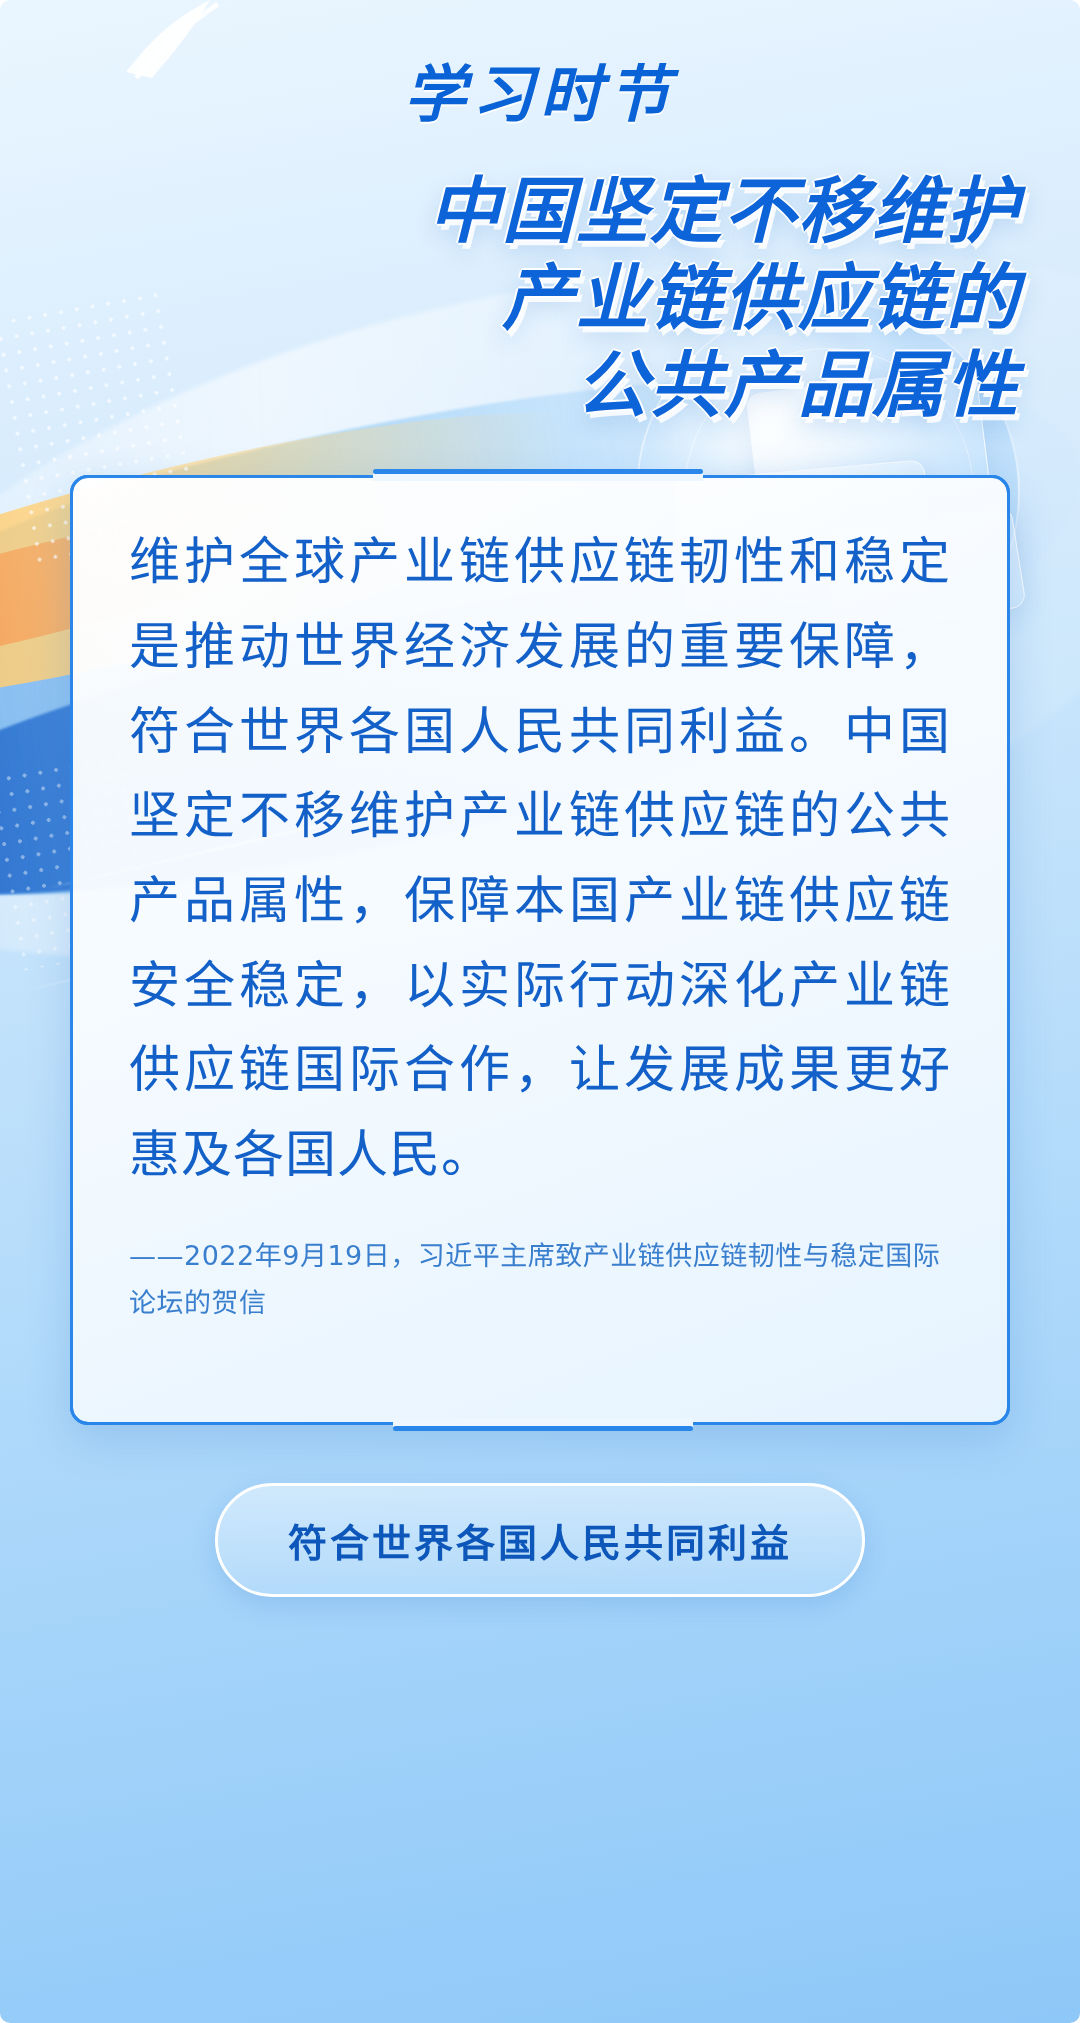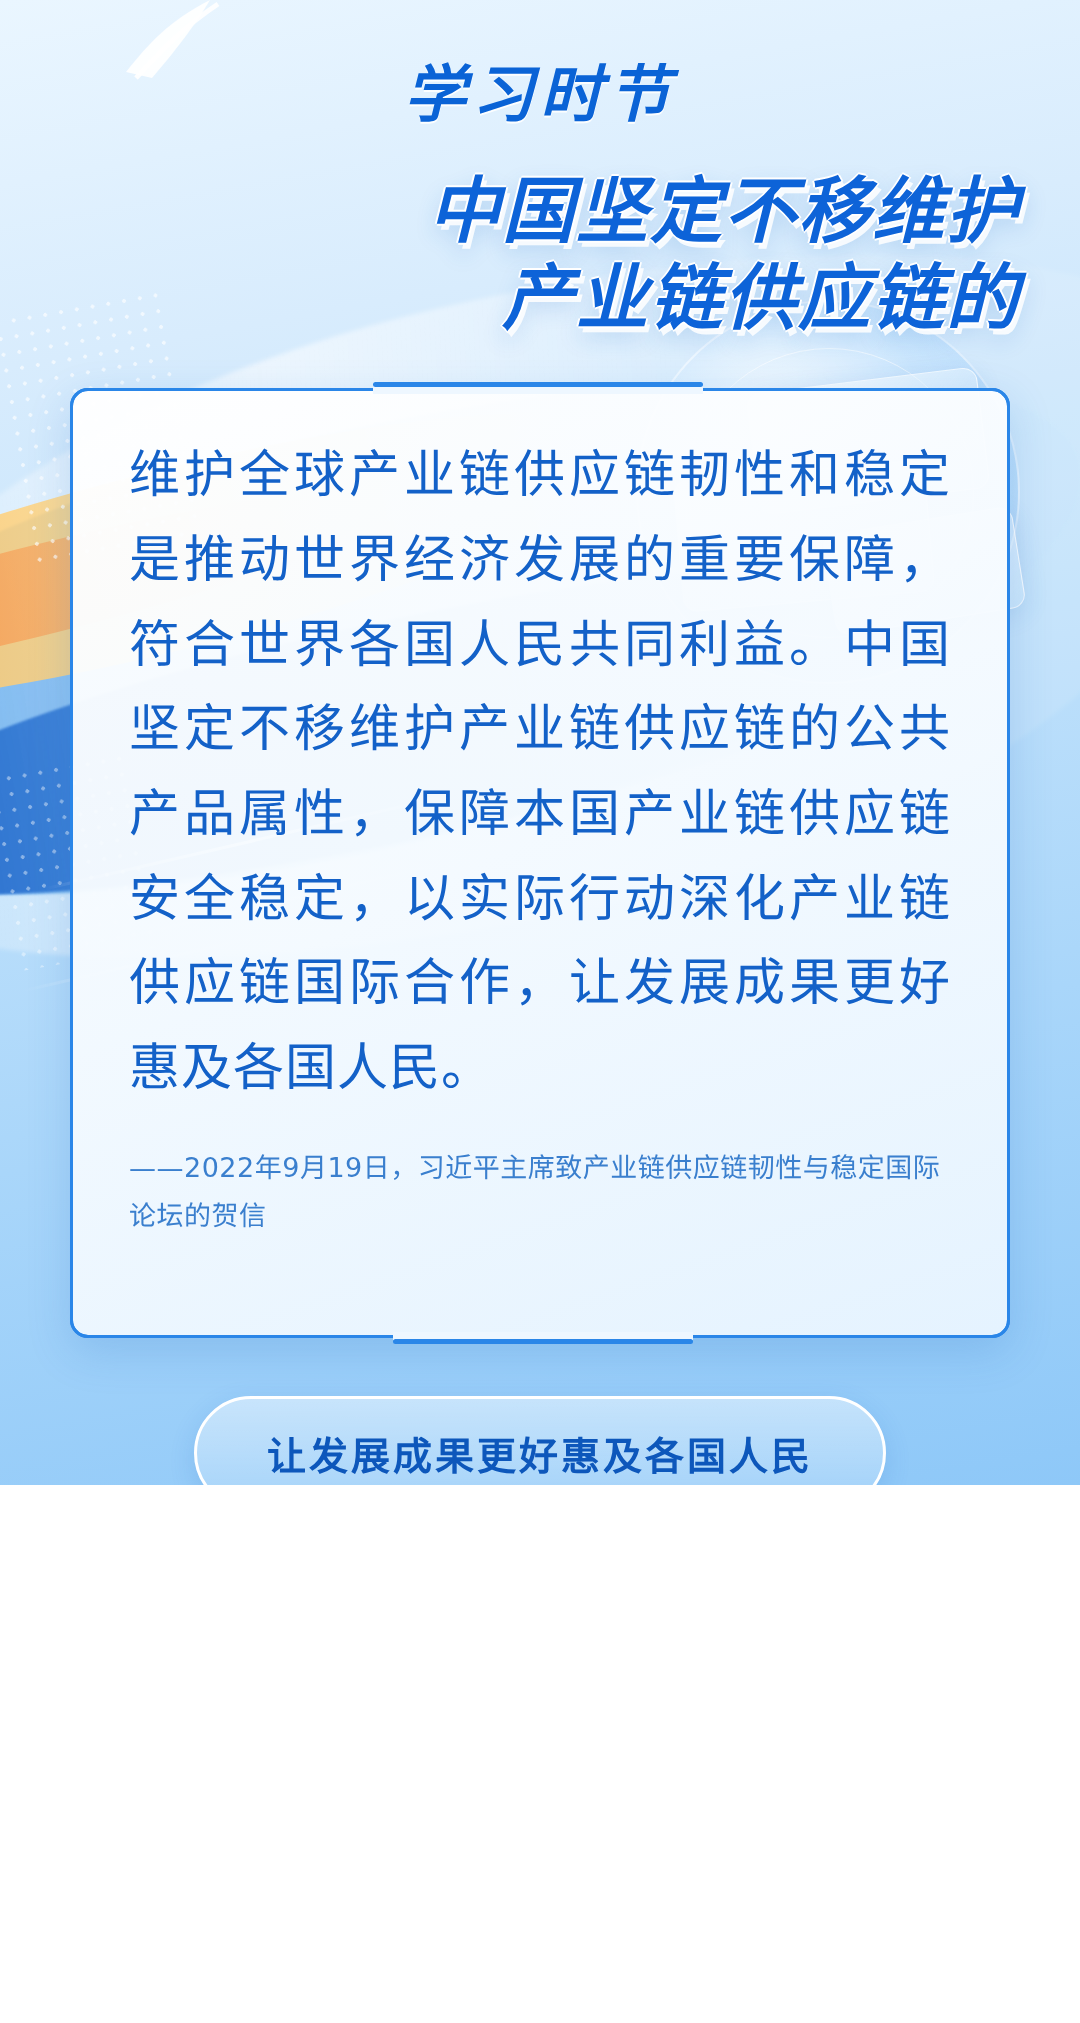--- a/index.html
+++ b/index.html
@@ -8,23 +8,24 @@
     padding: 0;
     background: #ffffff;
   }
   body {
     font-family: "Liberation Sans", "DejaVu Sans", sans-serif;
   }
 
   .poster {
     position: relative;
     width: 1080px;
-    height: 1485px;
+    height: 2023px;
     overflow: hidden;
     background: linear-gradient(170deg, #eaf6ff 0%, #d8ecfd 22%, #c2e2fb 45%, #a9d6fa 70%, #8ec8f8 100%);
+    border-radius: 10px;
   }
 
   
   .bg-layer {
     position: absolute;
     inset: 0;
     pointer-events: none;
   }
 
   .bg-swoosh-a {
@@ -303,33 +304,34 @@
     <span class="logo-text">学习时节</span>
     <svg class="logo-swash" viewBox="0 0 120 92">
       <path d="M8 78 C 30 50, 52 26, 92 6 C 78 30, 58 56, 34 84 Z" fill="#ffffff" opacity="0.92"></path>
       <path d="M18 84 C 42 58, 64 34, 100 10" stroke="#ffffff" stroke-width="5" fill="none" opacity="0.9"></path>
     </svg>
   </div>
 
   <div class="title-block">
     <div class="title-line">中国坚定不移维护</div>
     <div class="title-line">产业链供应链的</div>
+    <div class="title-line">公共产品属性</div>
   </div>
 
   <div class="panel">
     <div class="panel-corner pc-tl"></div>
     <div class="panel-corner pc-tr"></div>
     <div class="panel-corner pc-bl"></div>
     <div class="panel-corner pc-br"></div>
     <div class="panel-notch notch-top"></div>
     <div class="panel-notch notch-bottom"></div>
     <div class="panel-tab tab-top"></div>
     <div class="panel-tab tab-bottom"></div>
 
     <div class="quote-text">维护全球产业链供应链韧性和稳定是推动世界经济发展的重要保障，符合世界各国人民共同利益。中国坚定不移维护产业链供应链的公共产品属性，保障本国产业链供应链安全稳定，以实际行动深化产业链供应链国际合作，让发展成果更好惠及各国人民。</div>
     <div class="attrib">——2022年9月19日，习近平主席致产业链供应链韧性与稳定国际论坛的贺信</div>
   </div>
 
   <div class="cta-wrap">
-    <div class="cta-button">让发展成果更好惠及各国人民</div>
+    <div class="cta-button">符合世界各国人民共同利益</div>
   </div>
 
 </div>
 
 </body></html>

